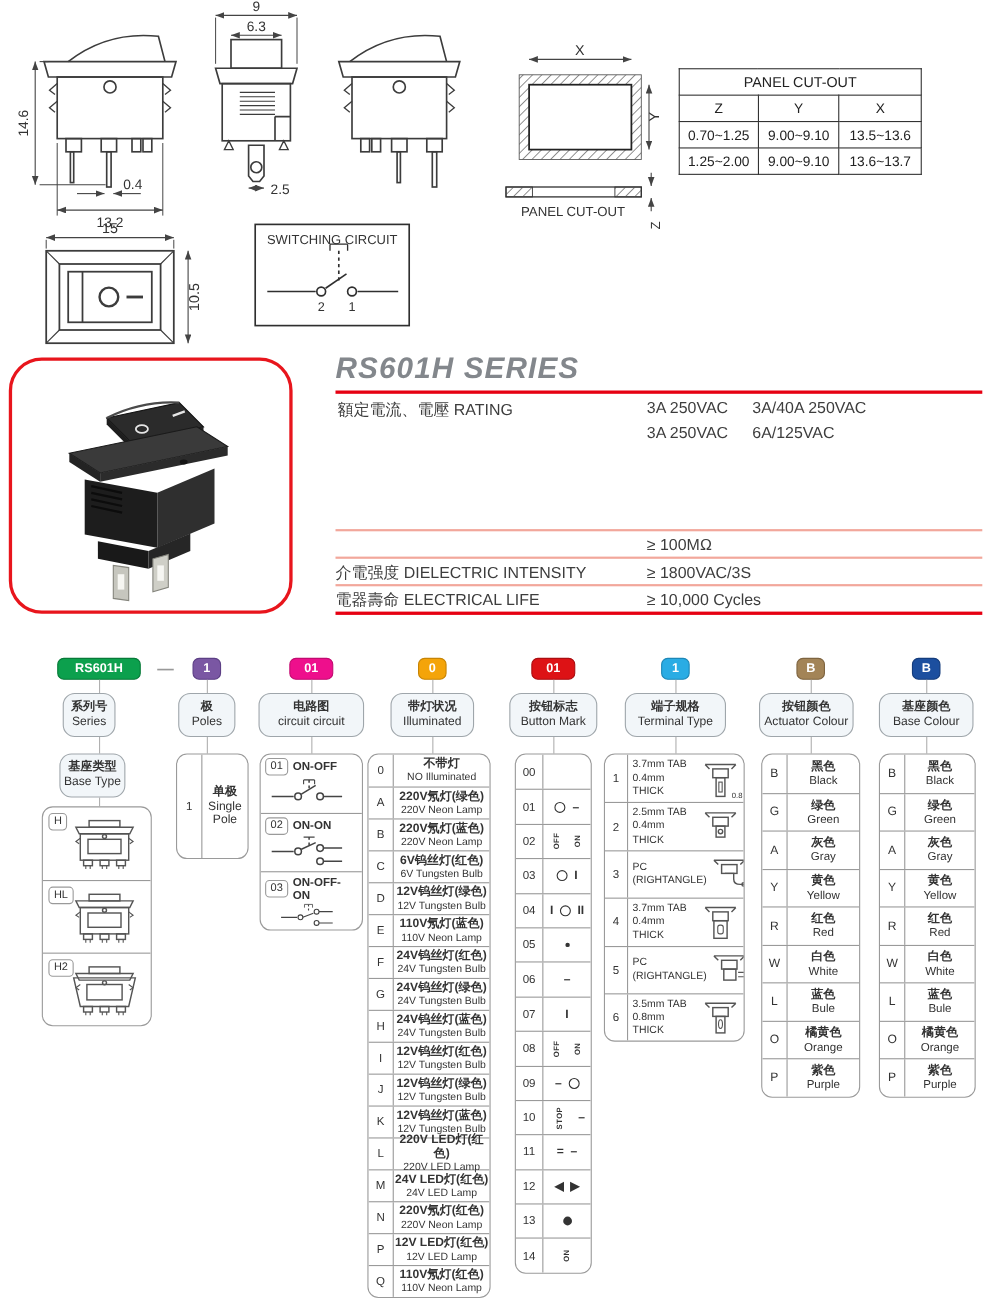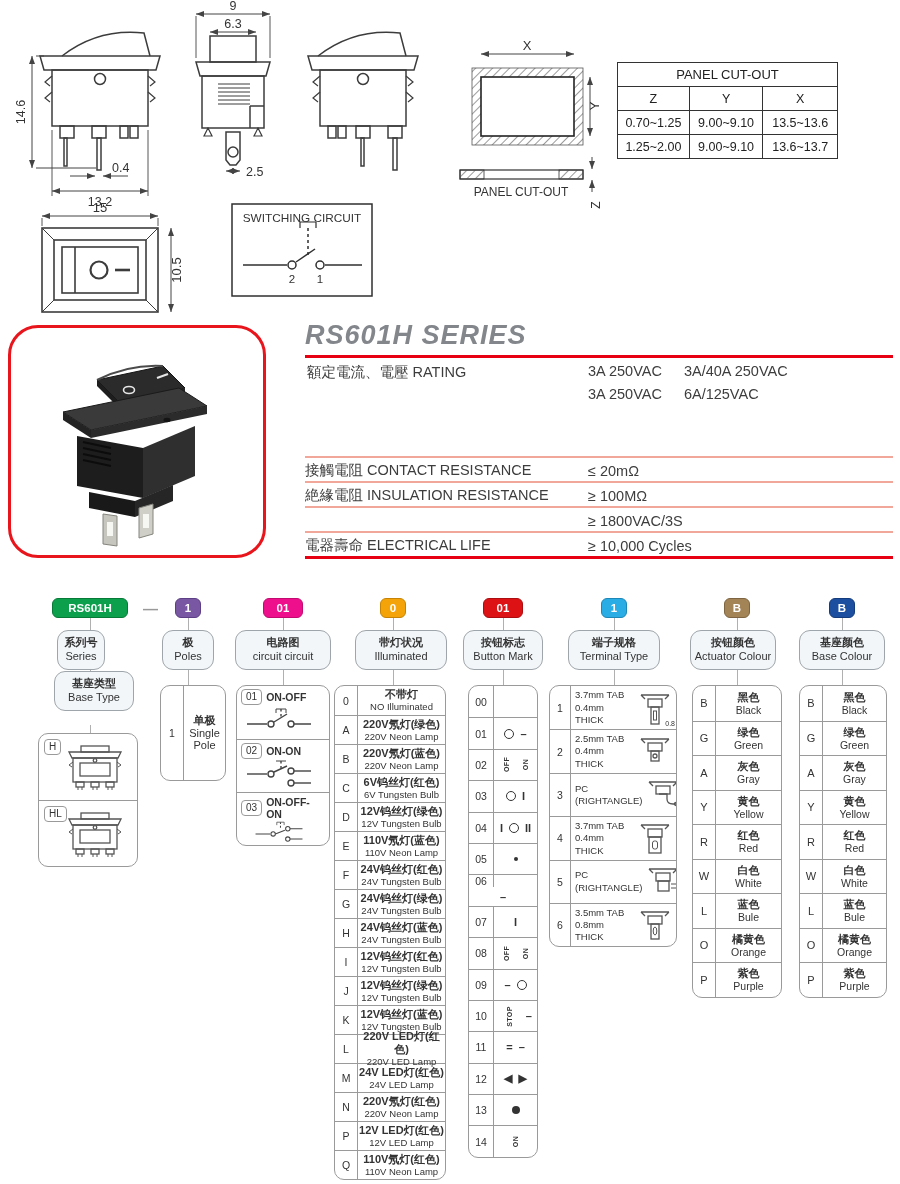--- a/index.html
+++ b/index.html
@@ -246,29 +246,25 @@
   <div class="rating-vals">
     <div class="rrow">
       <span>3A 250VAC</span>
       <span>3A/40A 250VAC</span>
     </div>
     <div class="rrow">
       <span>3A 250VAC</span>
       <span>6A/125VAC</span>
     </div>
   </div>
-  <div class="spec-row" style="top:456px">
-    <span>接觸電阻 CONTACT RESISTANCE</span>
-    <span class="sval">≤ 20mΩ</span>
-  </div>
   <div class="spec-row" style="top:481px">
-    <span>絶緣電阻 INSULATION RESISTANCE</span>
     <span class="sval">≥ 100MΩ</span>
   </div>
   <div class="spec-row" style="top:506px">
+    <span>介電强度 DIELECTRIC INTENSITY</span>
     <span class="sval">≥ 1800VAC/3S</span>
   </div>
   <div class="spec-row" style="top:531px">
     <span>電器壽命 ELECTRICAL LIFE</span>
     <span class="sval">≥ 10,000 Cycles</span>
   </div>
   <div class="red-rule" style="top:556px"></div>
 
   <div class="badge" style="left: 52px; width: 76px; background: rgb(12, 160, 77); border-color: rgb(7, 122, 56);">RS601H</div>
   <div class="osep" style="left:143px">—</div>
@@ -294,21 +290,21 @@
     <div class="lbl-en">Series</div>
   </div>
   <div class="lbl" style="left:162px;width:52px">
     <div class="lbl-cn">极</div>
     <div class="lbl-en">Poles</div>
   </div>
   <div class="lbl" style="left:235px;width:96px">
     <div class="lbl-cn">电路图</div>
     <div class="lbl-en">circuit circuit</div>
   </div>
-  <div class="lbl" style="left:355px;width:92px">
+  <div class="lbl" style="left:355px;width:76px">
     <div class="lbl-cn">带灯状况</div>
     <div class="lbl-en">Illuminated</div>
   </div>
   <div class="lbl" style="left:463px;width:80px">
     <div class="lbl-cn">按钮标志</div>
     <div class="lbl-en">Button Mark</div>
   </div>
   <div class="lbl" style="left:568px;width:92px">
     <div class="lbl-cn">端子规格</div>
     <div class="lbl-en">Terminal Type</div>
@@ -324,21 +320,21 @@
 
   <div class="vconn" style="left:90px;top:670px;height:15px"></div>
   <div class="vconn" style="left:188px;top:670px;height:15px"></div>
   <div class="vconn" style="left:283px;top:670px;height:15px"></div>
   <div class="vconn" style="left:393px;top:670px;height:15px"></div>
   <div class="vconn" style="left:503px;top:670px;height:15px"></div>
   <div class="vconn" style="left:614px;top:670px;height:15px"></div>
   <div class="vconn" style="left:737px;top:670px;height:15px"></div>
   <div class="vconn" style="left:842px;top:670px;height:15px"></div>
 
-  <div class="lbl" style="left:54px;width:80px;top:671px">
+  <div class="lbl" style="left:54px;width:60px;top:685px">
     <div class="lbl-cn">基座类型</div>
     <div class="lbl-en">Base Type</div>
   </div>
   <div class="vconn" style="left:90px;top:725px;height:8px"></div>
 
   <div class="opt-table" id="tbl-base" style="left:38px;top:733px;width:100px">
       <div class="opt-row btr" style="height: 66px;">
         <span class="chip">H</span>
         <svg width="64" height="48" viewBox="0 0 64 48">
           <g stroke="#555" stroke-width="1.3" fill="none">
@@ -365,20 +361,37 @@
             <rect x="17" y="19" width="30" height="13" fill="none"></rect>
             <circle cx="32" cy="16.5" r="1.8"></circle>
             <path d="M10,18 l-4,3 3,2 M54,18 l4,3 -3,2" stroke-width="1"></path>
             <rect x="13" y="38" width="8" height="5"></rect>
             <rect x="28" y="38" width="8" height="5"></rect>
             <rect x="43" y="38" width="8" height="5"></rect>
             <path d="M15,43 v3 M19,43 v3 M30,43 v3 M34,43 v3 M45,43 v3 M49,43 v3" stroke-width="1"></path>
           </g>
         </svg>
       </div>
+      <div class="opt-row btr" style="height: 66px;">
+        <span class="chip">H2</span>
+        <svg width="64" height="48" viewBox="0 0 64 48">
+          <g stroke="#555" stroke-width="1.3" fill="none">
+            <rect x="18" y="2" width="28" height="6"></rect>
+            <polygon points="6,8 58,8 55,14 9,14"></polygon>
+            <polygon points="4,12 60,12 54,38 10,38" fill="none"></polygon>
+            <rect x="16" y="18" width="32" height="14" fill="none"></rect>
+            <circle cx="32" cy="16.5" r="1.8"></circle>
+            <path d="M10,18 l-4,3 3,2 M54,18 l4,3 -3,2" stroke-width="1"></path>
+            <rect x="13" y="38" width="8" height="5"></rect>
+            <rect x="28" y="38" width="8" height="5"></rect>
+            <rect x="43" y="38" width="8" height="5"></rect>
+            <path d="M15,43 v3 M19,43 v3 M30,43 v3 M34,43 v3 M45,43 v3 M49,43 v3" stroke-width="1"></path>
+          </g>
+        </svg>
+      </div>
     </div>
   <div class="opt-table" id="tbl-poles" style="left:160px;top:685px;width:66px;height:96px;display:flex">
     <div class="code-cell" style="width:22px">1</div>
     <div class="txt-cell">
       <div class="cn-line" style="font-size:11px">单极</div>
       <div class="en-line" style="font-size:11px;width:40px">Single Pole</div>
     </div>
   </div>
   <div class="opt-table" id="tbl-circuit" style="left:236px;top:685px;width:94px">
       <div class="opt-row" style="height: 53px; flex-direction: column; align-items: flex-start; padding: 3px 4px; box-sizing: border-box;">
@@ -591,21 +604,21 @@
           <span class="mk-o"></span>
           <span>II</span>
         </div>
       </div>
       <div class="opt-row" style="height: 31.4px;">
         <div class="code-cell" style="width: 24px;">05</div>
         <div class="mk">
           <span class="mk-s"></span>
         </div>
       </div>
-      <div class="opt-row" style="height: 31.4px; flex-direction: column;">
+      <div class="opt-row" style="height: 31.4px;">
         <div class="code-cell" style="width: 24px;">06</div>
         <div class="mk">
           <span>–</span>
         </div>
       </div>
       <div class="opt-row" style="height: 31.4px;">
         <div class="code-cell" style="width: 24px;">07</div>
         <div class="mk">
           <span>I</span>
         </div>

